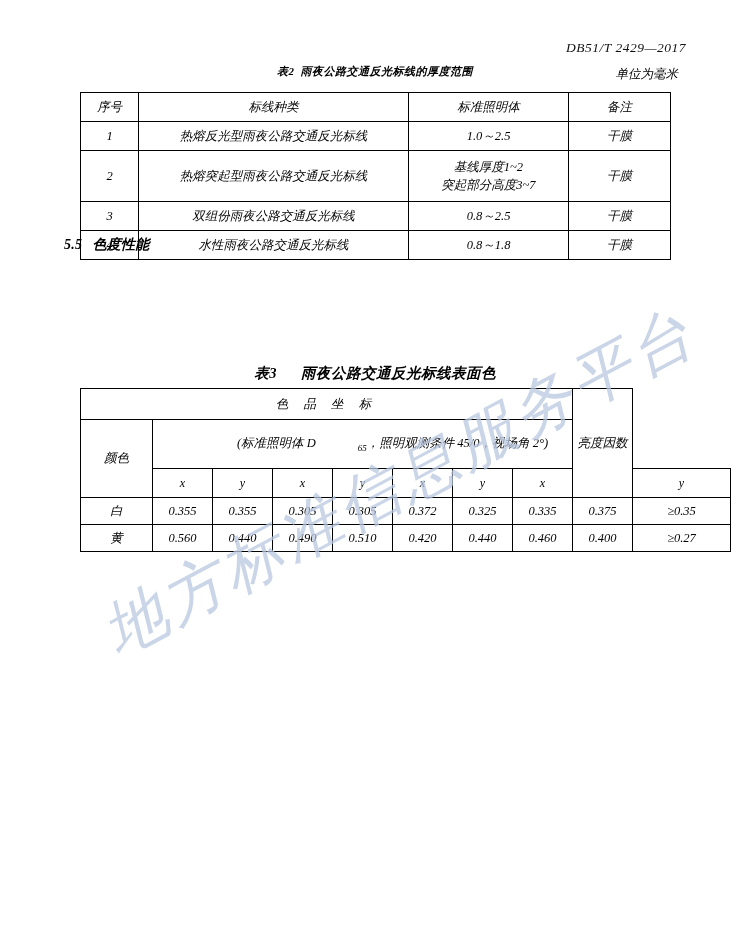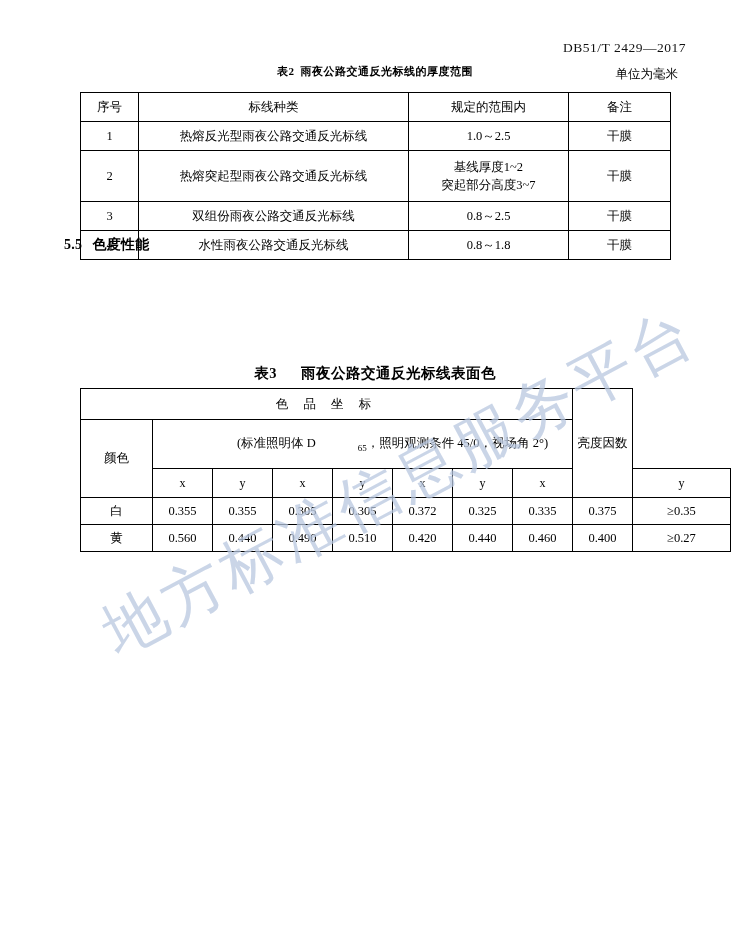--- a/index.html
+++ b/index.html
@@ -14,20 +14,21 @@
     color: #000000;
     position: relative;
     overflow: hidden;
   }
   .page {
     position: relative;
     width: 750px;
     height: 937px;
     box-sizing: border-box;
     padding: 0 56px;
+    font-style: italic;
   }
   
   .header {
     position: absolute;
     top: 40px;
     right: 64px;
     font-family: "Liberation Serif", "DejaVu Serif", serif;
     font-size: 13.5px;
     letter-spacing: 0.5px;
     color: #111;
@@ -190,21 +191,21 @@
       <colgroup>
         <col style="width:58px">
         <col style="width:270px">
         <col style="width:160px">
         <col style="width:102px">
       </colgroup>
       <thead>
         <tr>
           <td>序号</td>
           <td>标线种类</td>
-          <td>规定的范围内</td>
+          <td>标准照明体</td>
           <td>备注</td>
         </tr>
       </thead>
       <tbody>
         <tr>
           <td>1</td>
           <td>热熔反光型雨夜公路交通反光标线</td>
           <td>1.0～2.5</td>
           <td>干膜</td>
         </tr>

